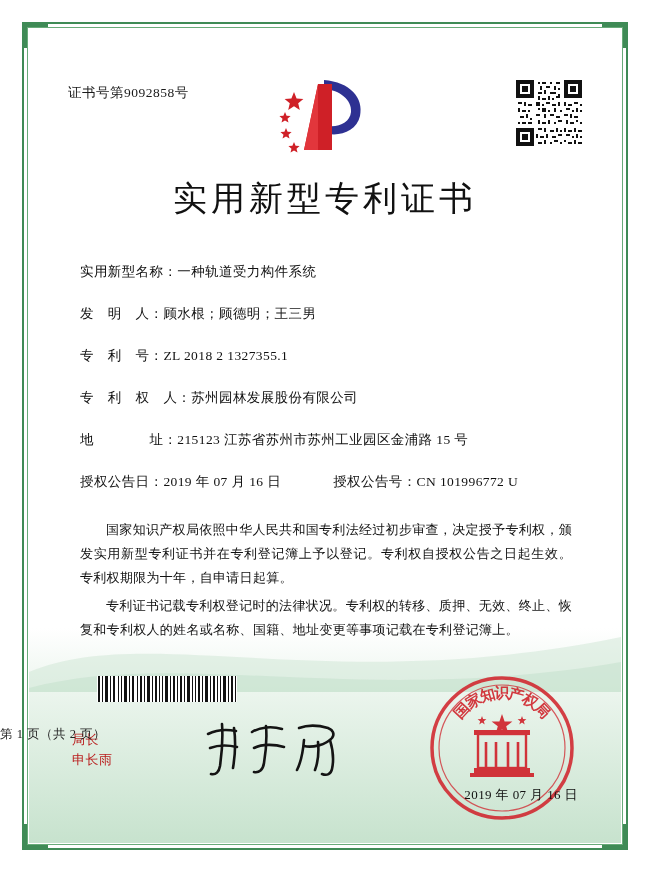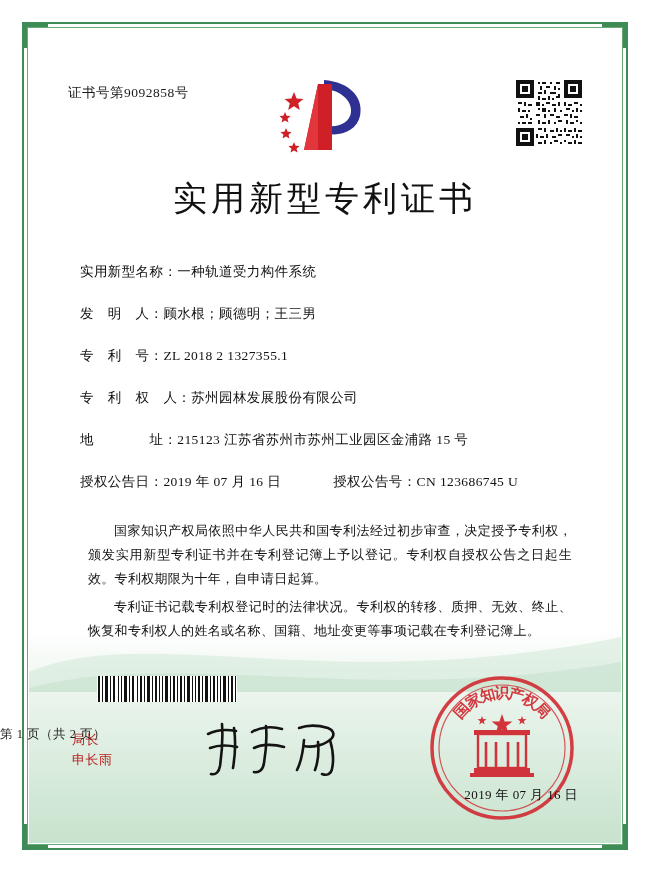--- a/index.html
+++ b/index.html
@@ -148,22 +148,23 @@
     left: 80px;
     top: 519px;
     width: 492px;
     font-size: 13px;
     line-height: 1.85;
     color: #111111;
     text-align: justify;
     letter-spacing: 0.3px;
   }
   .paragraphs p {
-    margin: 0 0 4px 8px;
+    margin: 0 0 4px 0;
     text-indent: 26px;
+    font-family: Liberation Mono, monospace;
   }
 
   
   .barcode {
     position: absolute;
     left: 97px;
     top: 676px;
     width: 140px;
     height: 26px;
   }
@@ -381,21 +382,21 @@
       <div class="field-row">
         <span class="field-label">地　　　　址：</span>
         <span class="field-value">215123 江苏省苏州市苏州工业园区金浦路 15 号</span>
       </div>
 
       <div class="field-row two-col">
         <span class="field-label">授权公告日：</span>
         <span class="field-value">2019 年 07 月 16 日</span>
         <span class="spacer-mid"></span>
         <span class="field-label">授权公告号：</span>
-        <span class="field-value">CN 123686745 U</span>
+        <span class="field-value">CN 101996772 U</span>
       </div>
 
     </div>
 
     <div class="paragraphs">
       <p>国家知识产权局依照中华人民共和国专利法经过初步审查，决定授予专利权，颁发实用新型专利证书并在专利登记簿上予以登记。专利权自授权公告之日起生效。专利权期限为十年，自申请日起算。</p>
       <p>专利证书记载专利权登记时的法律状况。专利权的转移、质押、无效、终止、恢复和专利权人的姓名或名称、国籍、地址变更等事项记载在专利登记簿上。</p>
     </div>
 
     <svg class="barcode" viewBox="0 0 140 26" shape-rendering="crispEdges">

